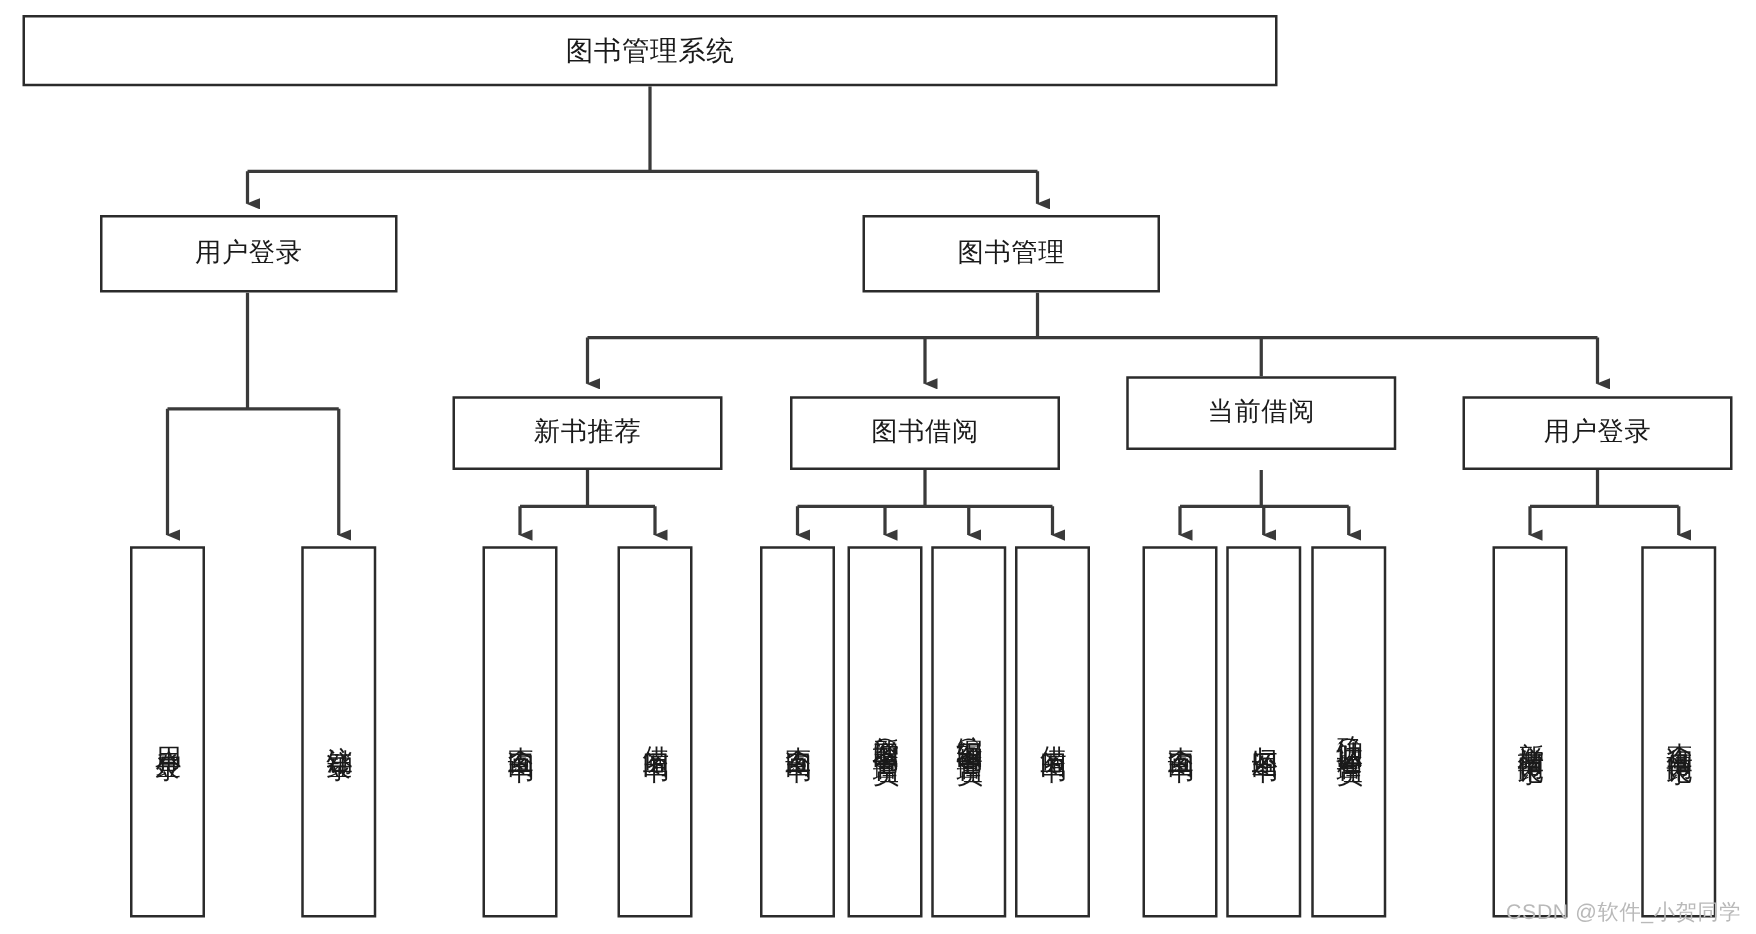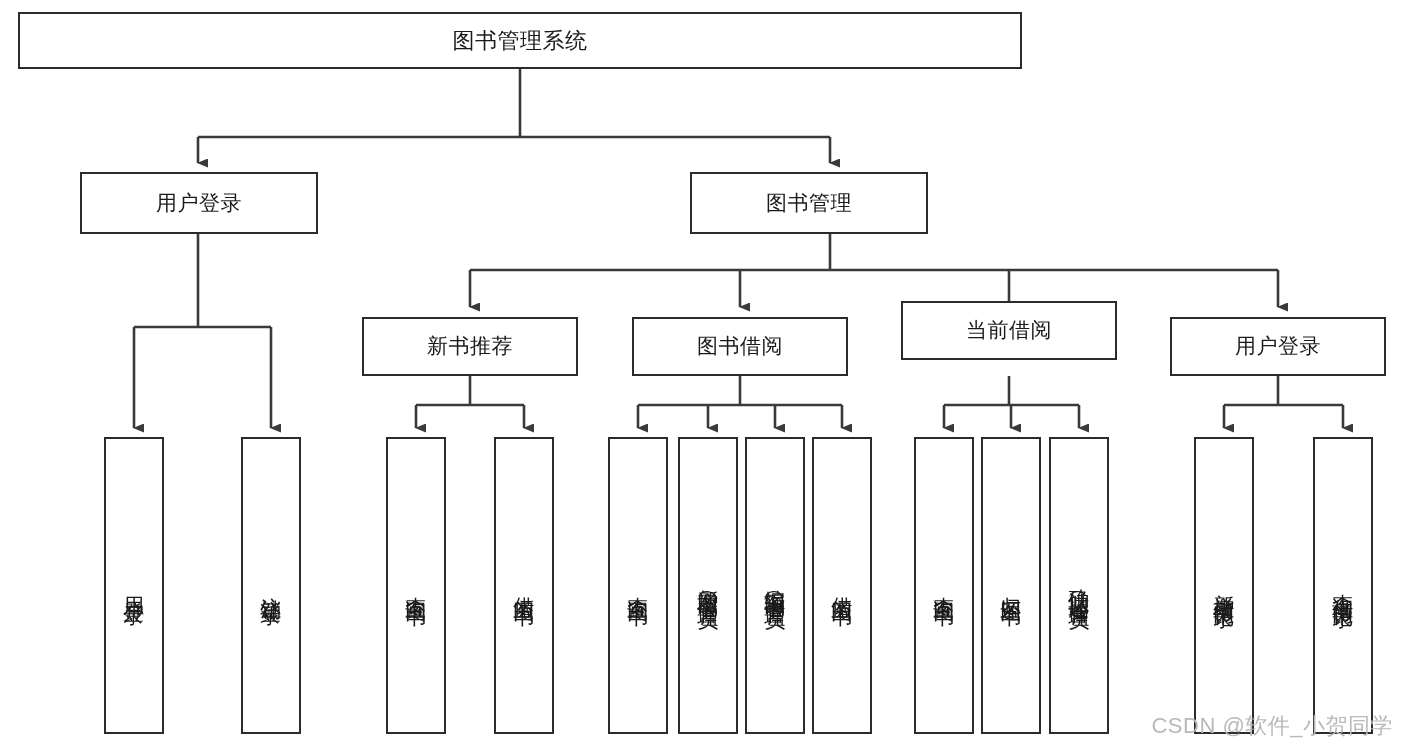--- a/index.html
+++ b/index.html
@@ -56,21 +56,21 @@
     writing-mode: vertical-rl;
     text-orientation: upright;
     font-size: 21px;
     line-height: 1.22;
     letter-spacing: 3px;
   }
   .watermark {
     position: absolute;
     right: 12px;
     bottom: 6px;
-    font-size: 22px;
+    font-size: 17px;
     color: #b9b9b9;
     letter-spacing: 0.5px;
     white-space: nowrap;
     font-family: "Liberation Sans", "DejaVu Sans", sans-serif;
   }
 </style>
 </head>
 <body>
 
 <div id="diagram-canvas">

